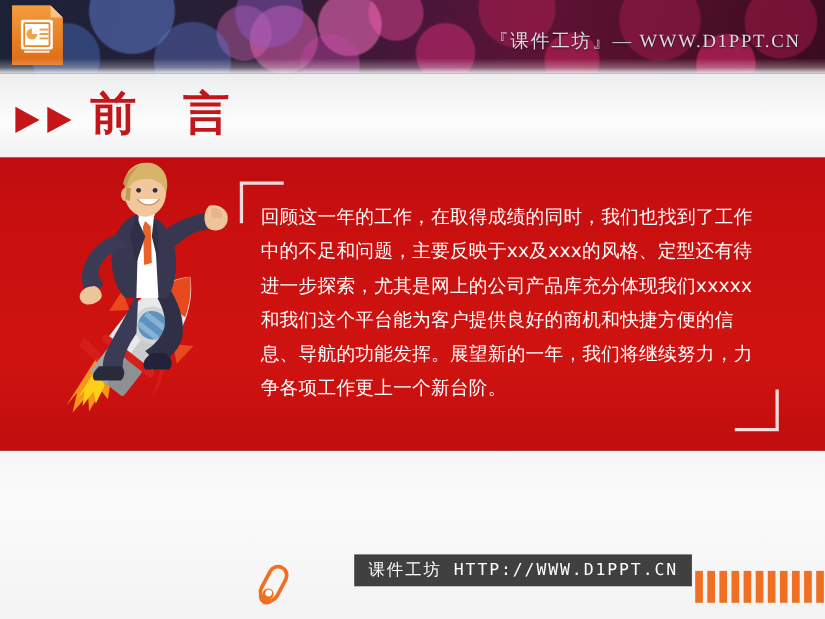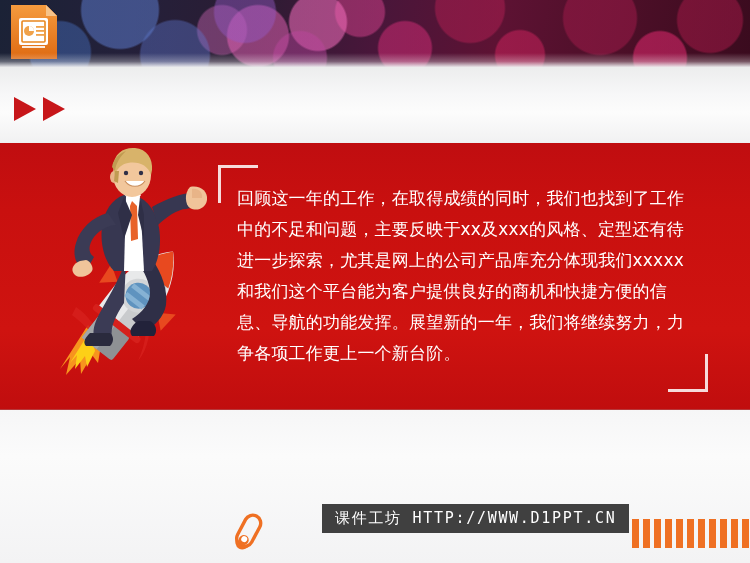--- a/index.html
+++ b/index.html
@@ -113,27 +113,29 @@
         <rect x="11" y="15" width="29" height="27" rx="2" fill="#ffffff"></rect>
         <rect x="14" y="18" width="23" height="21" rx="1" fill="none" stroke="#e8871f" stroke-width="1.6"></rect>
         <circle cx="21" cy="28" r="5" fill="#f0a24a"></circle>
         <path d="M21 23 A5 5 0 0 1 26 28 L21 28 Z" fill="#ffffff"></path>
         <rect x="28" y="23" width="8" height="1.8" fill="#f0a24a"></rect>
         <rect x="28" y="27" width="8" height="1.8" fill="#f0a24a"></rect>
         <rect x="28" y="31" width="8" height="1.8" fill="#f0a24a"></rect>
         <rect x="14" y="43" width="23" height="2" fill="#ffffff" opacity=".85"></rect>
       </svg>
     </div>
+    <div class="brand-text">『课件工坊』— WWW.D1PPT.CN</div>
   </div>
 
   <div class="title-band"></div>
   <div class="arrows">
     <span class="arrow"></span>
     <span class="arrow"></span>
   </div>
+  <div class="page-title">前 言</div>
 
   <div class="red-block">
 
     <div class="illus">
       <svg width="175" height="240" viewBox="0 0 175 240">
 
         <path d="M48 182 L20 226 L30 214 L26 232 L40 216 L41 231 L52 212 L58 220 L62 196 Z" fill="#f7941e"></path>
         <path d="M50 188 L30 220 L37 212 L35 226 L45 213 L47 224 L55 208 Z" fill="#fdd017"></path>
 
         <path d="M36 164 C48 172 58 186 62 200 C52 190 40 178 32 172 Z" fill="#d6201c" opacity=".85"></path>

